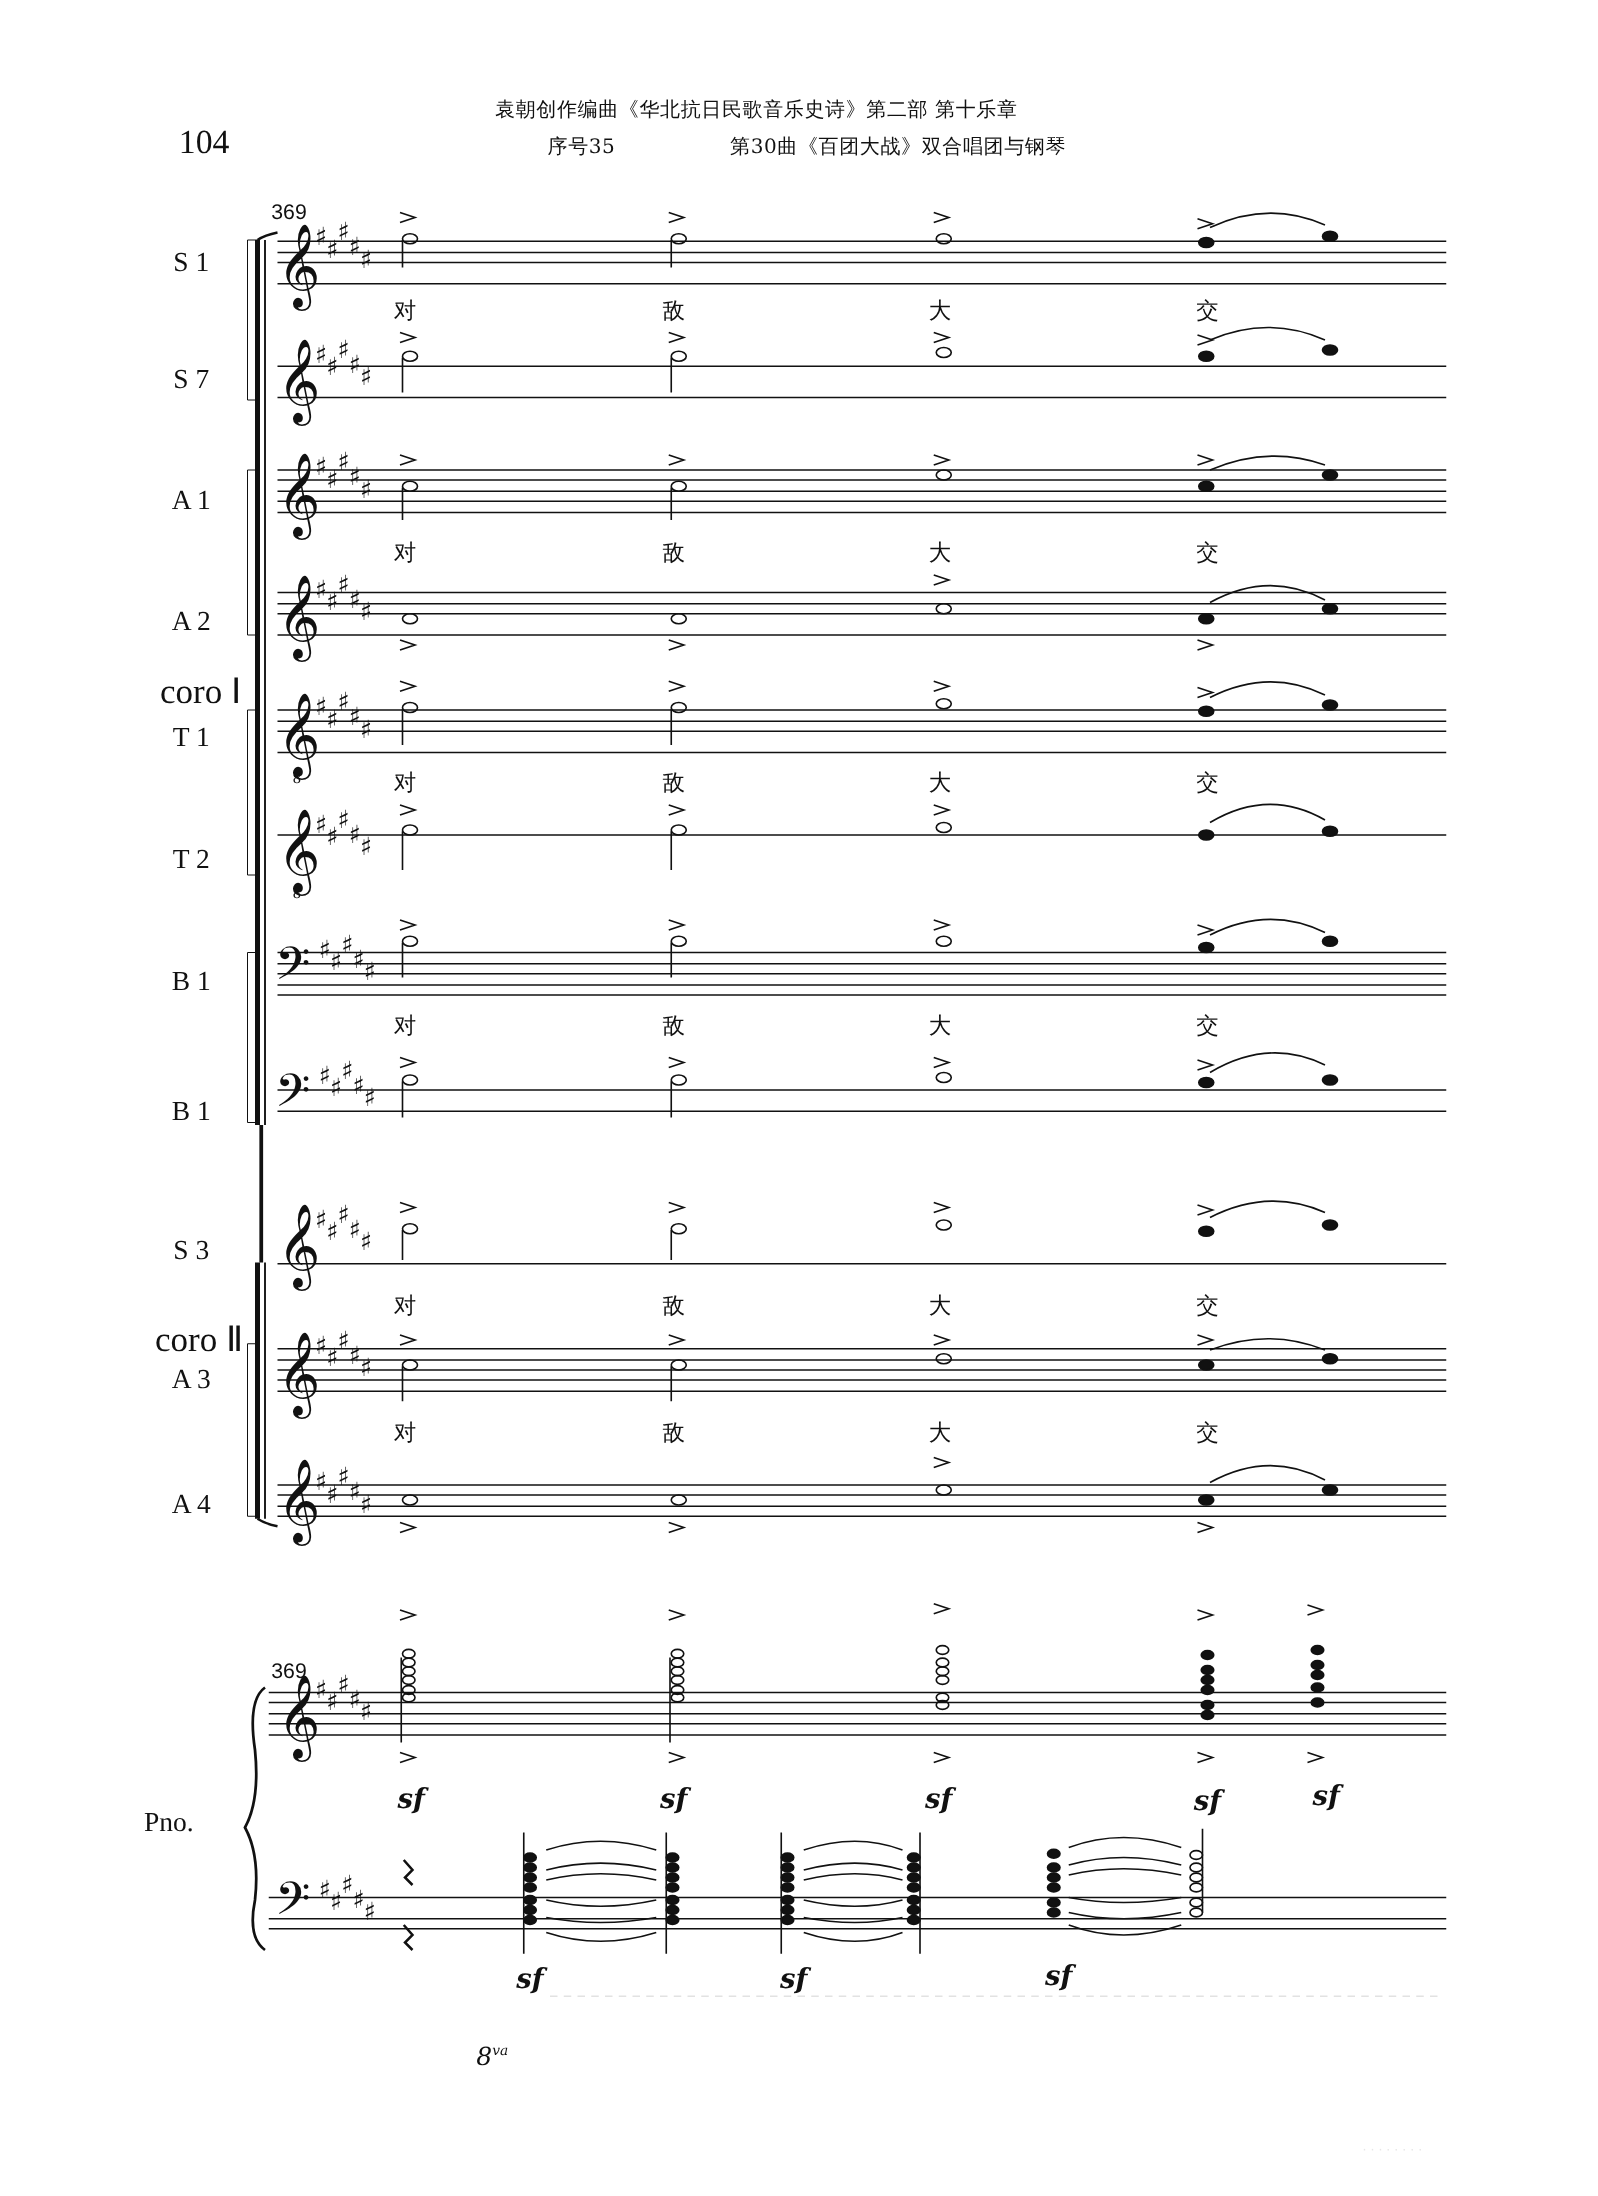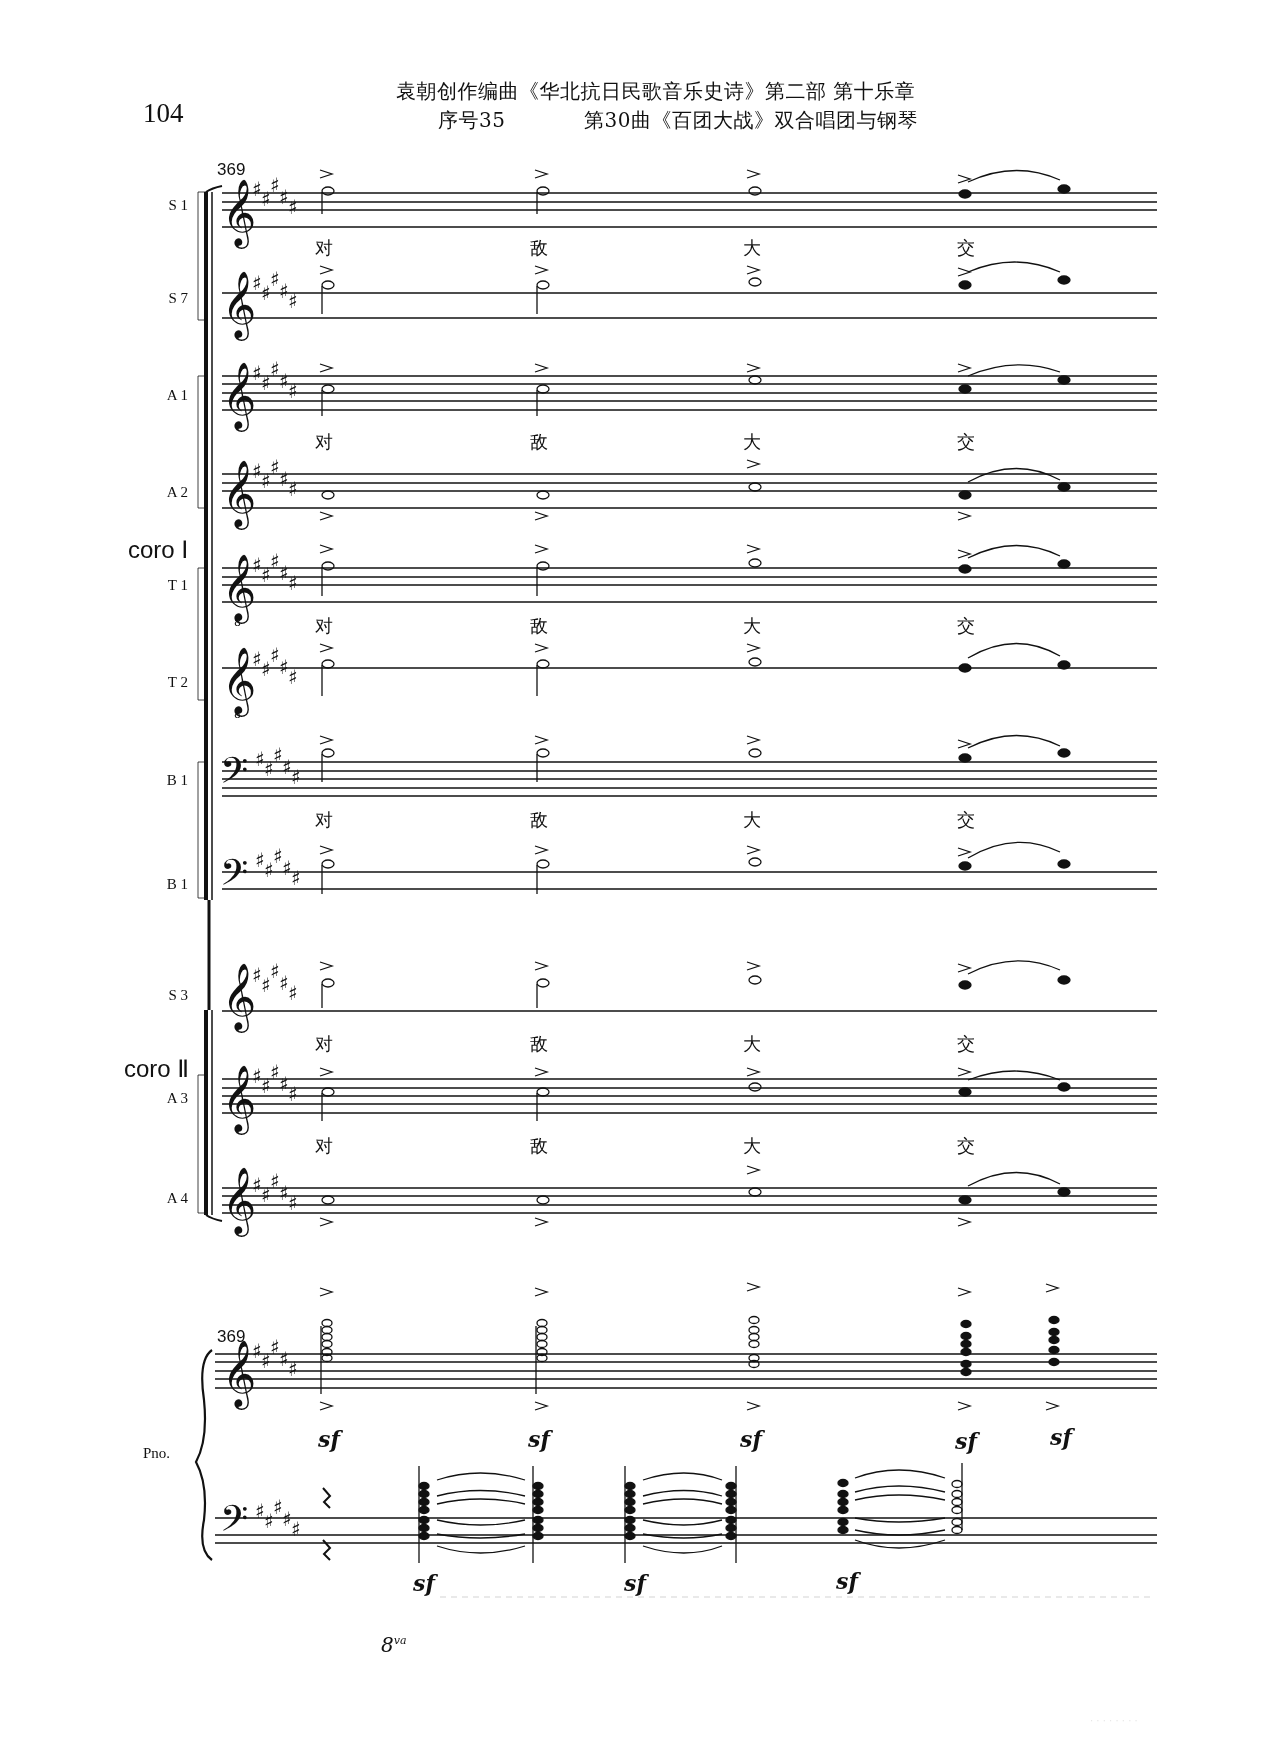--- a/index.html
+++ b/index.html
@@ -1,27 +1,27 @@
 <!DOCTYPE html>
 <html><head>
 <meta charset="utf-8">
 <style>
   html, body { margin: 0; padding: 0; background: #ffffff; }
   body { width: 1278px; height: 1757px; position: relative; overflow: hidden;
          font-family: "DejaVu Serif", serif; color: #111; }
   .page-number { position: absolute; left: 115px; top: 98px; font-size: 27px;
                  font-family: "Liberation Serif", serif; margin-left: 28px; }
-  .title-line { position: absolute; font-family: "DejaVu Serif", serif; font-size: 20px;
+  .title-line { position: absolute; font-family: "DejaVu Serif", serif; font-size: 16px;
                 white-space: nowrap; letter-spacing: 0.5px; }
   .title-1 { left: 396px; top: 78px; }
   .title-2a { left: 438px; top: 107px; }
   .title-2b { left: 584px; top: 107px; }
-  .staff-label { position: absolute; font-family: "Liberation Serif", serif; font-size: 15px;
-                 text-align: right; width: 70px; }
-  .choir-label { position: absolute; font-family: Liberation Sans, sans-serif; font-size: 24px; }
+  .staff-label { position: absolute; font-family: "Liberation Serif", serif; font-size: 22px;
+                 text-align: center; width: 70px; }
+  .choir-label { position: absolute; font-family: Liberation Serif, serif; font-size: 28px; }
   .measure-num { position: absolute; font-family: Liberation Sans, sans-serif; font-size: 17px; }
   .lyric { position: absolute; font-family: "DejaVu Sans", sans-serif; font-size: 18px; }
   .dyn { position: absolute; font-family: "DejaVu Serif", serif; font-style: italic;
          font-weight: bold; font-size: 22px; }
   .ottava { position: absolute; font-family: "DejaVu Serif", serif; font-style: italic; font-size: 20px; margin-top: 42px; }
   .ottava sup { font-size: 11px; }
   svg#score { position: absolute; left: 0; top: 0; }
   .watermark { position: absolute; left: 1090px; top: 1715px; font-size: 10px; color: #e6e6e6;
                font-family: "DejaVu Sans", sans-serif; }
 </style>

